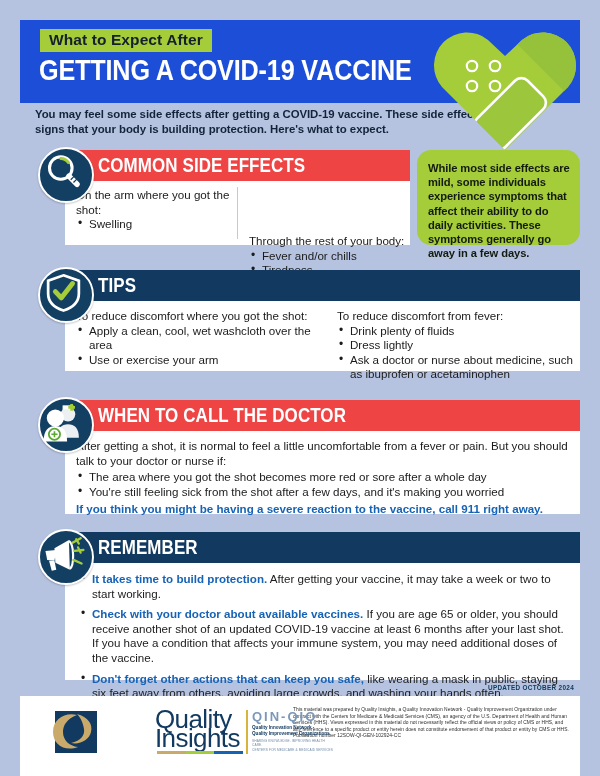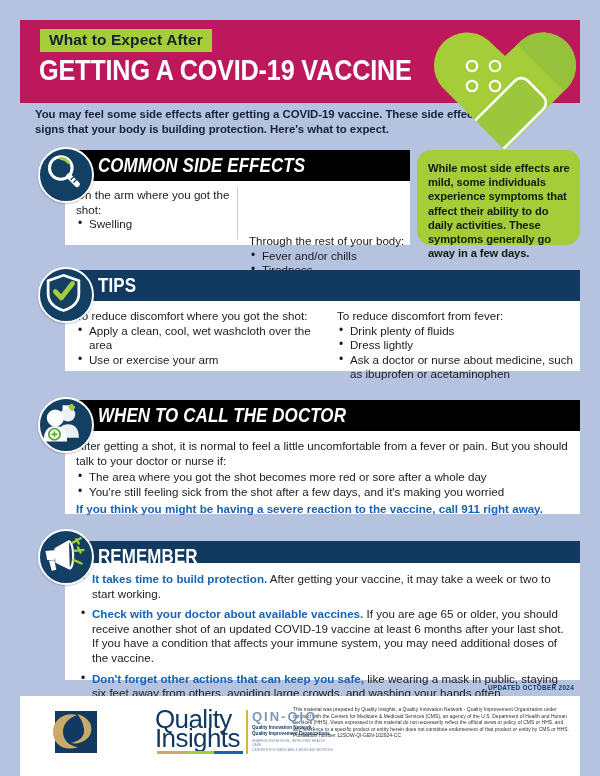--- a/index.html
+++ b/index.html
@@ -11,21 +11,21 @@
   }
   .page{
     position:relative;
     width:600px;height:776px;
     background:#b6c3e0;
     overflow:hidden;
   }
   
   .header{
     position:absolute;left:20px;top:20px;width:560px;height:83px;
-    background:#be185d;
+    background:#1d4ed8;
     overflow:hidden;
   }
   .kicker{
     position:absolute;left:20px;top:9px;
     background:#a5cd39;
     color:#16202b;
     font-size:15.5px;font-weight:bold;
     padding:2px 9px 3px 9px;
     letter-spacing:.1px;
     line-height:18px;
@@ -57,21 +57,21 @@
     position:absolute;left:35px;top:107px;width:470px;
     color:#13243a;font-weight:bold;font-size:11.4px;line-height:15px;
     letter-spacing:-.05px;
   }
   
   .section{position:absolute;left:20px;width:560px;}
   .bar{
     position:absolute;left:45px;height:31px;
     display:flex;align-items:center;
   }
-  .bar.blue{background:#000000;font-style:italic;}
+  .bar.blue{background:#ef4444;}
   .bar.navy{background:#123a60;}
   .bar .title{
     color:#ffffff;font-size:19.5px;font-weight:bold;
     letter-spacing:.1px;
     transform:scaleX(.87);transform-origin:left center;
     margin-left:33px;white-space:nowrap;
   }
   .iconcircle{
     position:absolute;left:18px;top:-3px;
     width:52px;height:52px;border-radius:50%;
@@ -244,21 +244,21 @@
         <ul class="b" style="margin-top:2px;">
           <li>The area where you got the shot becomes more red or sore after a whole day</li>
           <li>You're still feeling sick from the shot after a few days, and it's making you worried</li>
         </ul>
         <div class="note" style="margin-top:2px;">If you think you might be having a severe reaction to the vaccine, call 911 right away.</div>
       </div>
     </div>
   </div>
 
   <div class="section" style="top:532px;">
-    <div class="bar navy" style="top:9px;width:515px;">
+    <div class="bar navy" style="top:0;width:515px;">
       <span class="title">REMEMBER</span>
     </div>
     <div class="iconcircle">
       <svg viewBox="0 0 52 52" width="47" height="47">
         <path d="M6 22 L8 32 L16 33 L18 21 Z" fill="#ffffff"></path>
         <path d="M16 19 L32 10 L33 43 L17 35 Z" fill="#ffffff"></path>
         <path d="M32 11 C38 15 38 38 33 42" fill="none" stroke="#ffffff" stroke-width="2.4"></path>
         <path d="M10 33 L13 44 L18 43 L16 33 Z" fill="#ffffff"></path>
         <path d="M36 13 L45 8" stroke="#a5cd39" stroke-width="2.6" stroke-linecap="round"></path>
         <path d="M38 22 L48 21" stroke="#a5cd39" stroke-width="2.6" stroke-linecap="round"></path>

